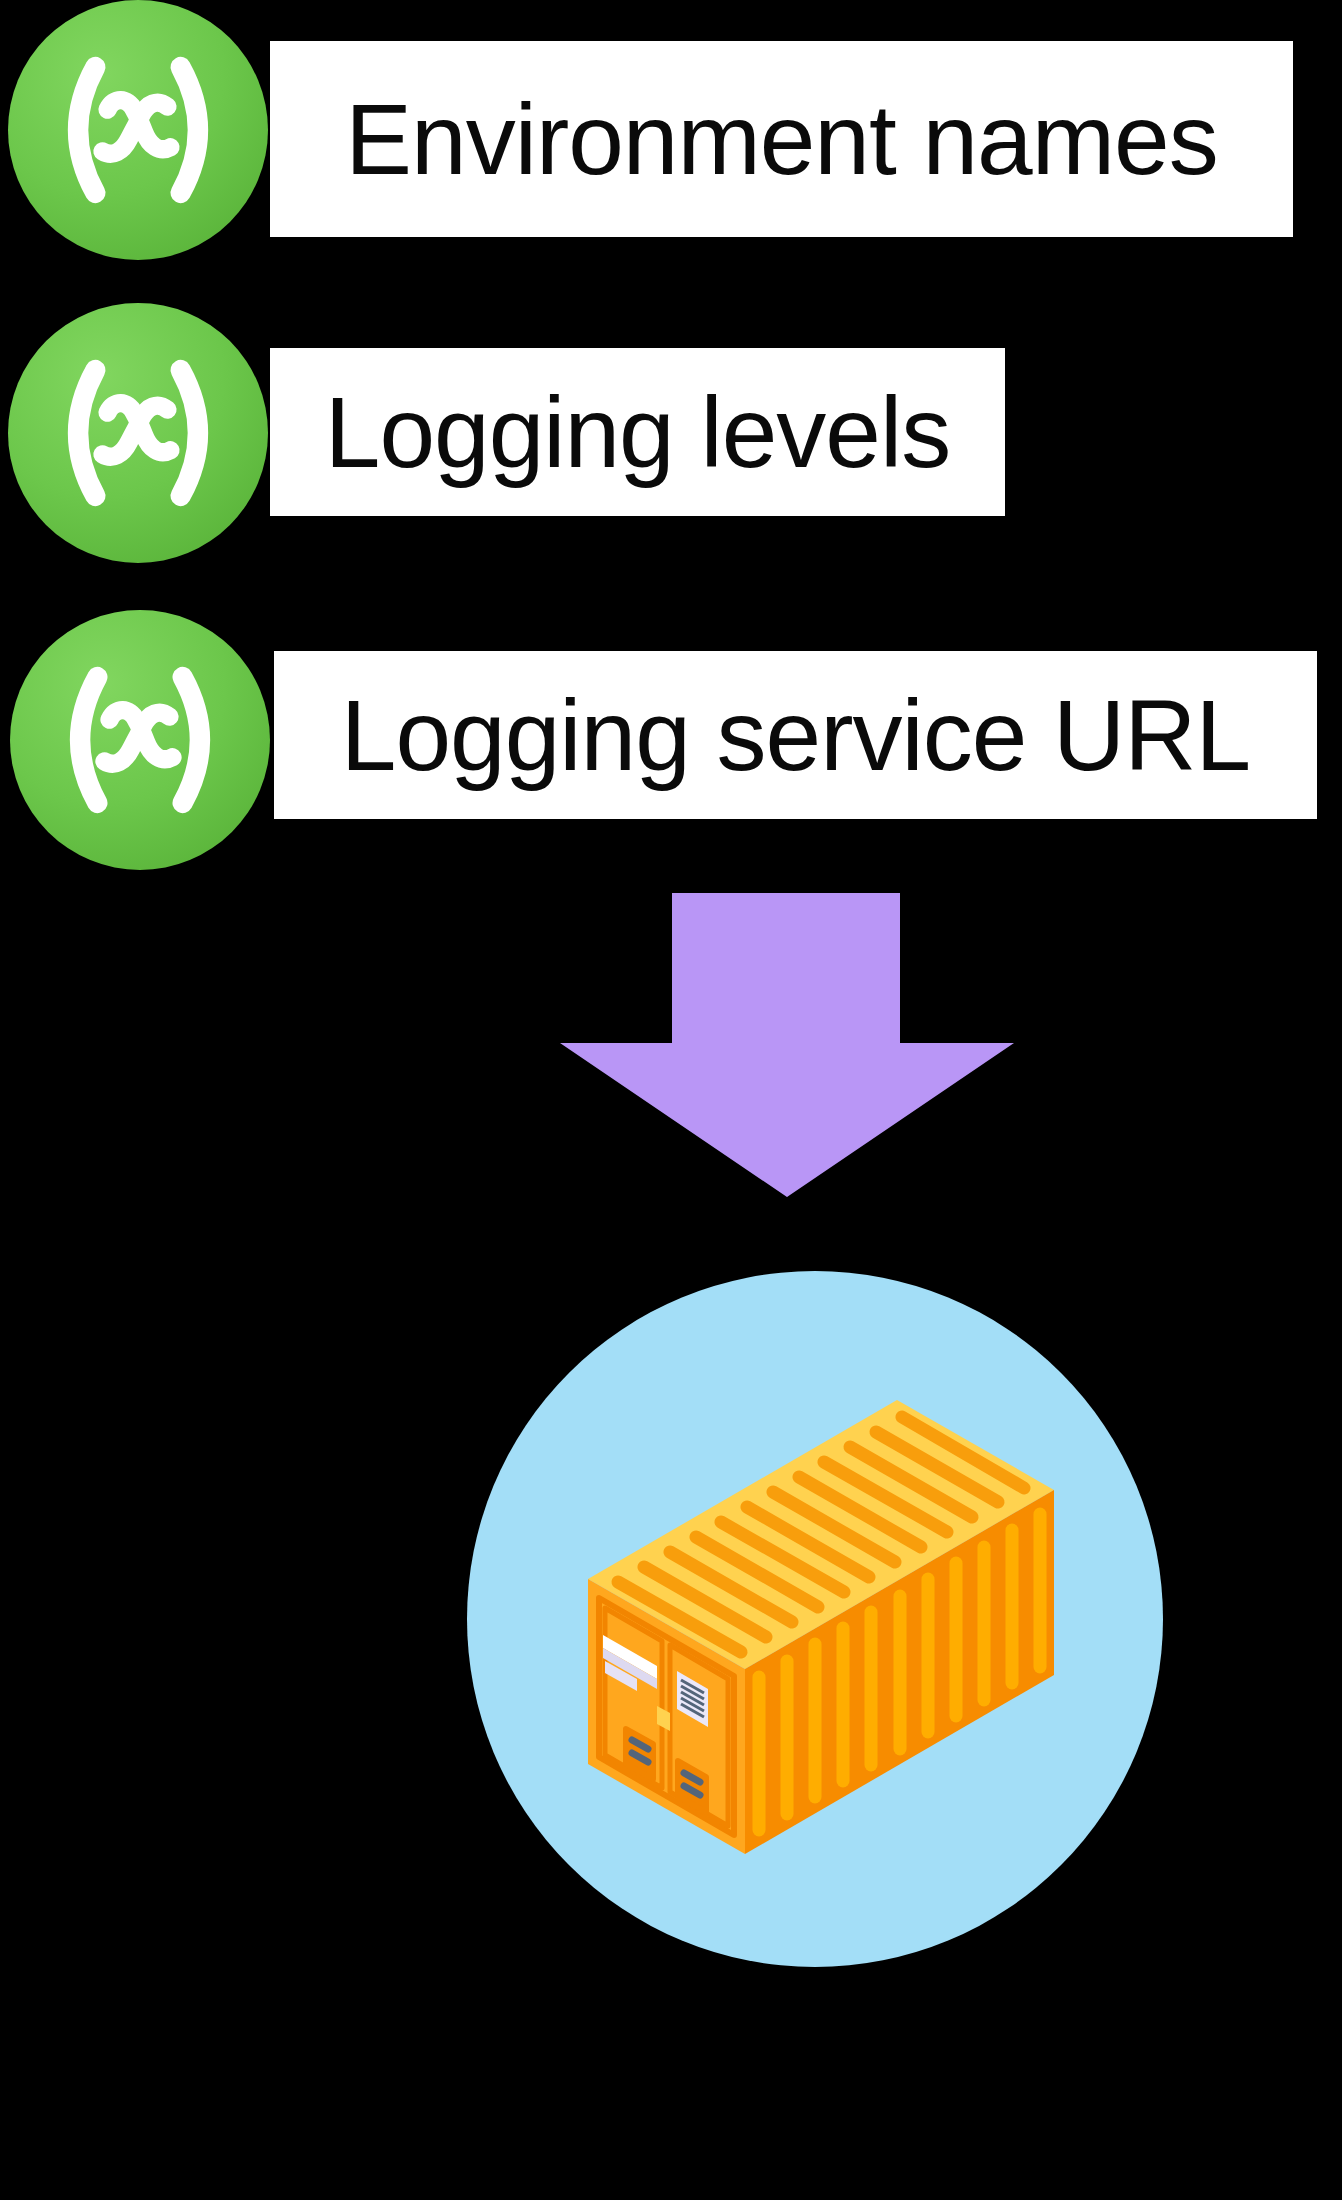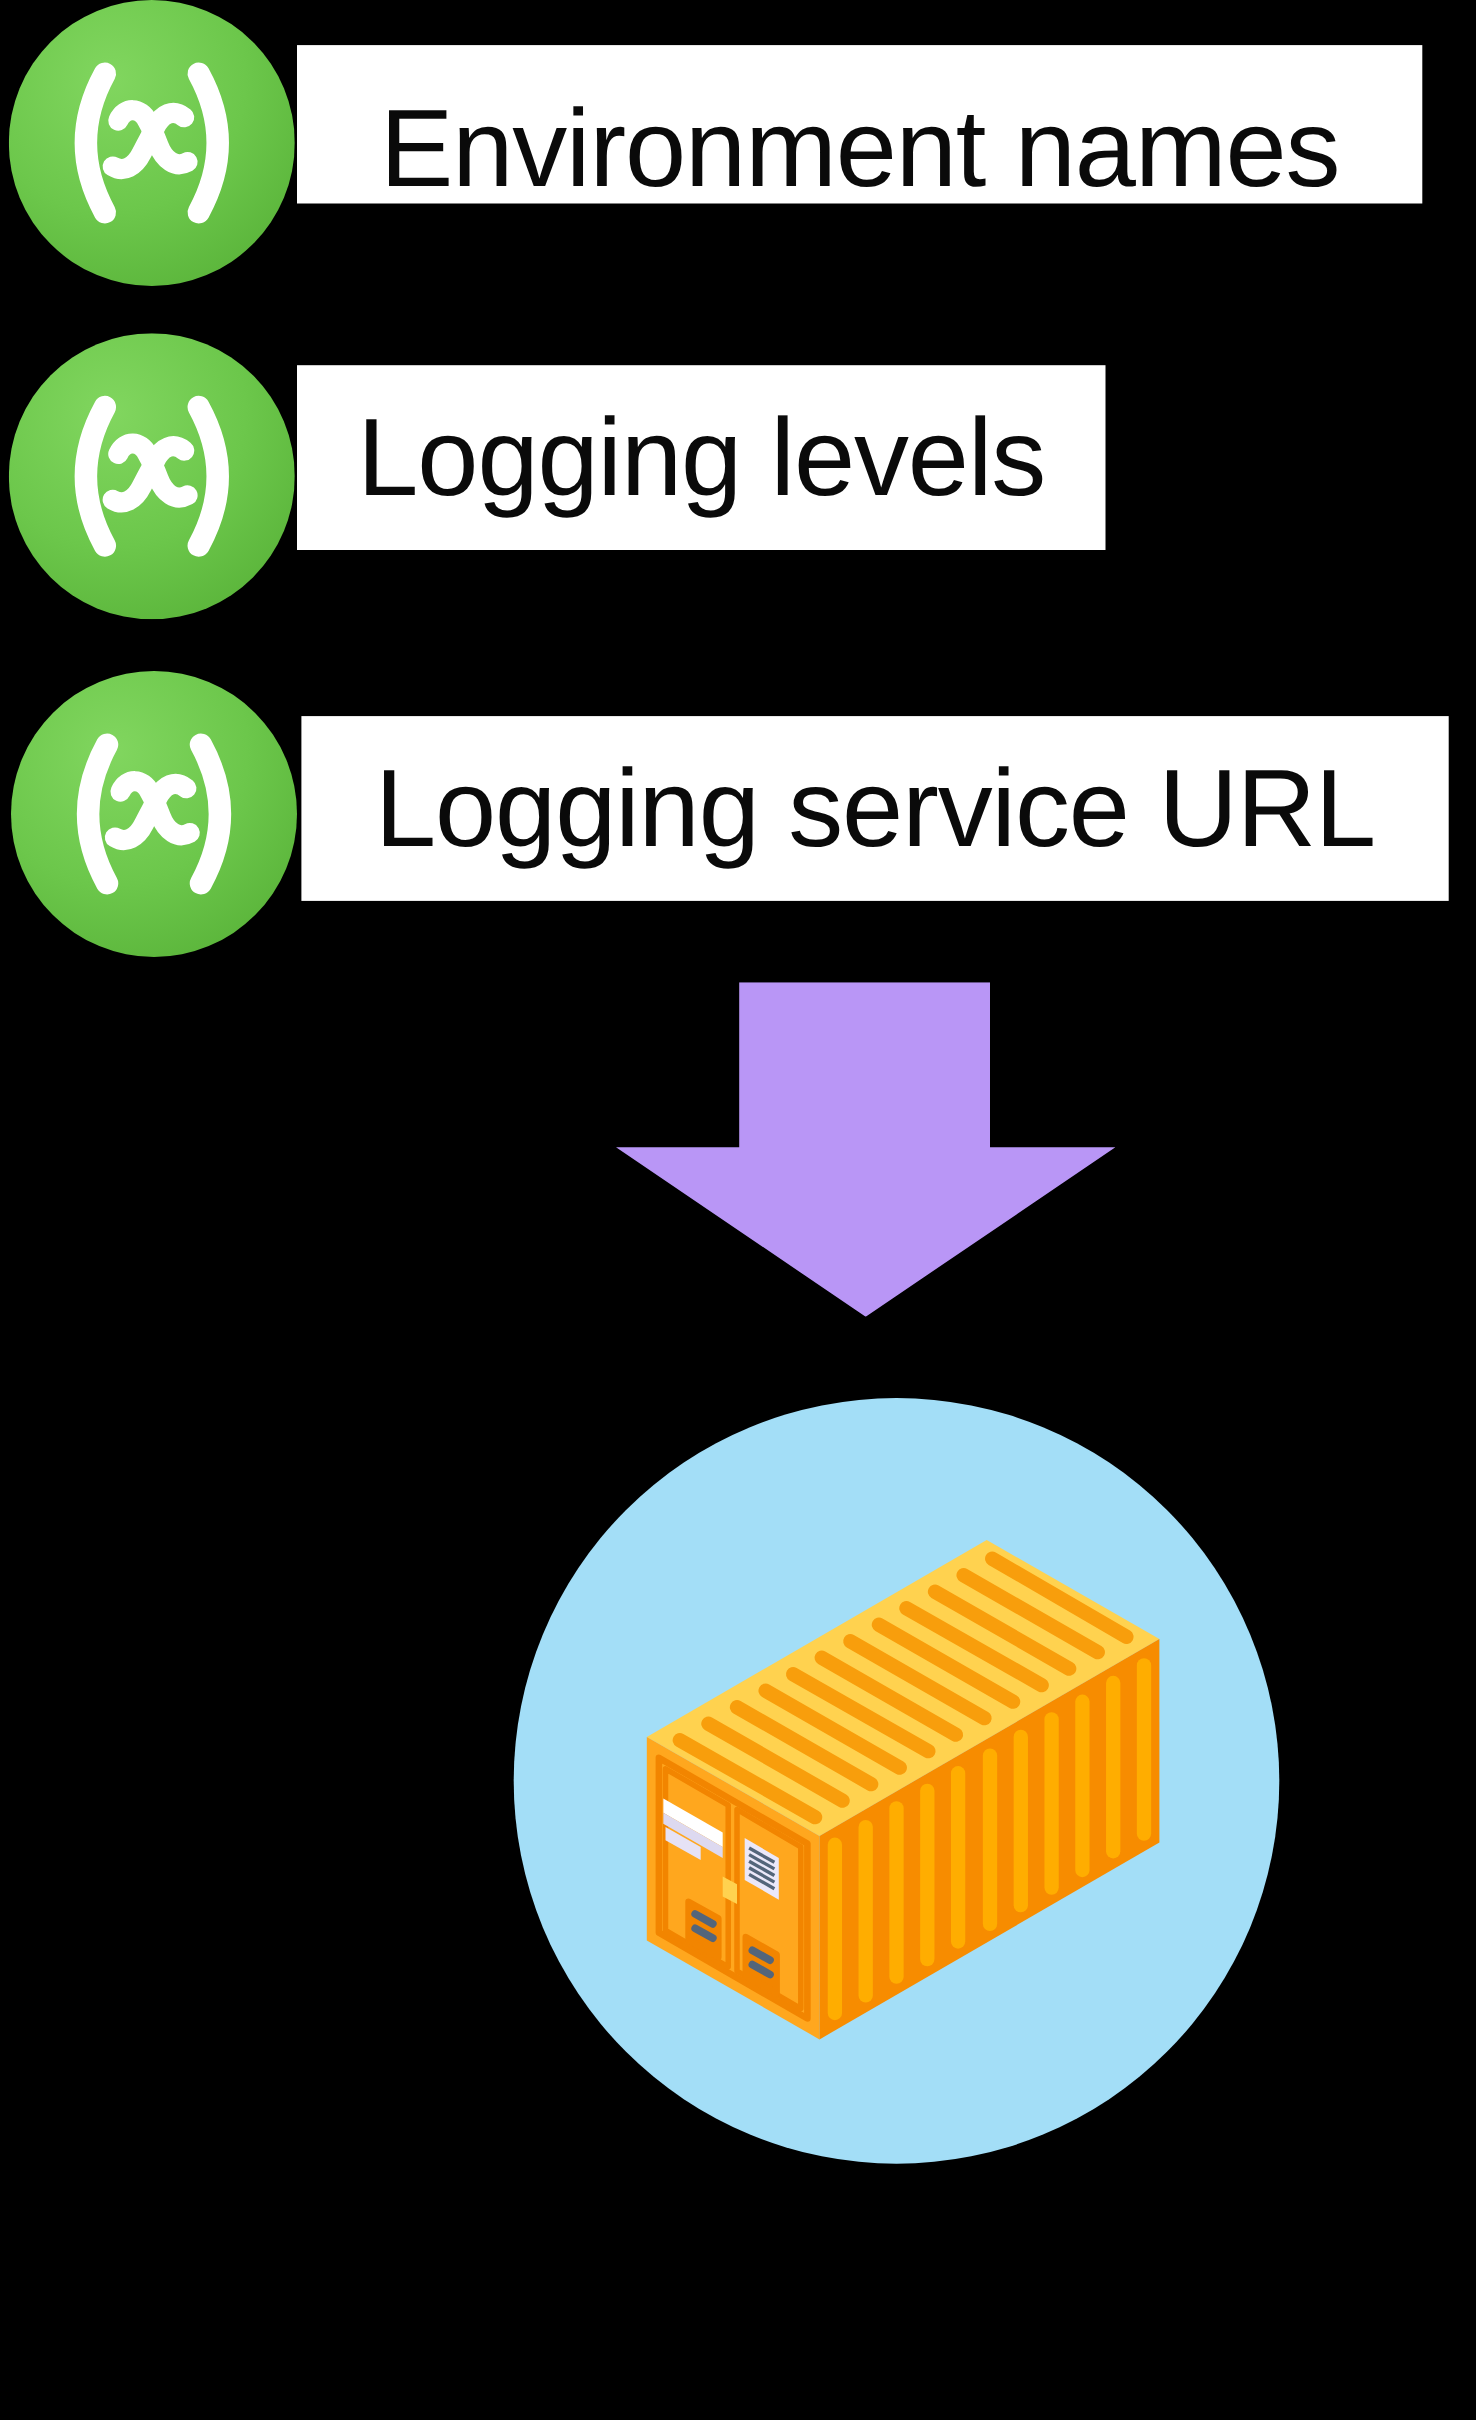--- a/index.html
+++ b/index.html
@@ -46,36 +46,36 @@
   <div class="row">
     <svg class="var-icon" style="left:8px;top:0px;" viewBox="0 0 256 256">
       <circle cx="128" cy="128" r="128" fill="url(#greenGrad)"></circle>
       <g fill="none" stroke="#ffffff" stroke-linecap="round">
         <path d="M86,66 Q52,128 86,190" stroke-width="20"></path>
         <path d="M170,66 Q204,128 170,190" stroke-width="20"></path>
         <path d="M98,108 C104,95 118,96 124,108 C128,115 131,122 134,130 C139,143 149,151 160,145" stroke-width="18"></path>
         <path d="M157,105 C147,97 137,102 131,114 C127,122 123,129 119,137 C113,149 103,155 93,149" stroke-width="18"></path>
       </g>
     </svg>
-    <div class="label-box" style="left:270px;top:41px;width:1023px;height:144px;align-items:flex-end;">
+    <div class="label-box" style="left:270px;top:41px;width:1023px;height:196px;">
       <span>Environment names</span>
     </div>
   </div>
 
   <div class="row">
     <svg class="var-icon" style="left:8px;top:303px;" viewBox="0 0 256 256">
       <circle cx="128" cy="128" r="128" fill="url(#greenGrad)"></circle>
       <g fill="none" stroke="#ffffff" stroke-linecap="round">
         <path d="M86,66 Q52,128 86,190" stroke-width="20"></path>
         <path d="M170,66 Q204,128 170,190" stroke-width="20"></path>
         <path d="M98,108 C104,95 118,96 124,108 C128,115 131,122 134,130 C139,143 149,151 160,145" stroke-width="18"></path>
         <path d="M157,105 C147,97 137,102 131,114 C127,122 123,129 119,137 C113,149 103,155 93,149" stroke-width="18"></path>
       </g>
     </svg>
-    <div class="label-box" style="left:270px;top:332px;width:735px;height:168px;">
+    <div class="label-box" style="left:270px;top:348px;width:735px;height:168px;">
       <span>Logging levels</span>
     </div>
   </div>
 
   <div class="row">
     <svg class="var-icon" style="left:10px;top:610px;" viewBox="0 0 256 256">
       <circle cx="128" cy="128" r="128" fill="url(#greenGrad)"></circle>
       <g fill="none" stroke="#ffffff" stroke-linecap="round">
         <path d="M86,66 Q52,128 86,190" stroke-width="20"></path>
         <path d="M170,66 Q204,128 170,190" stroke-width="20"></path>

